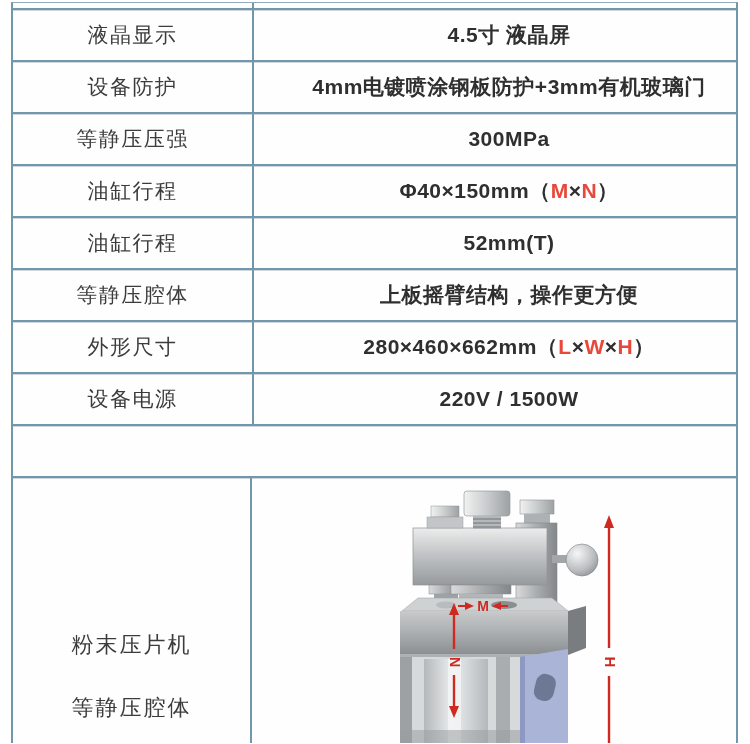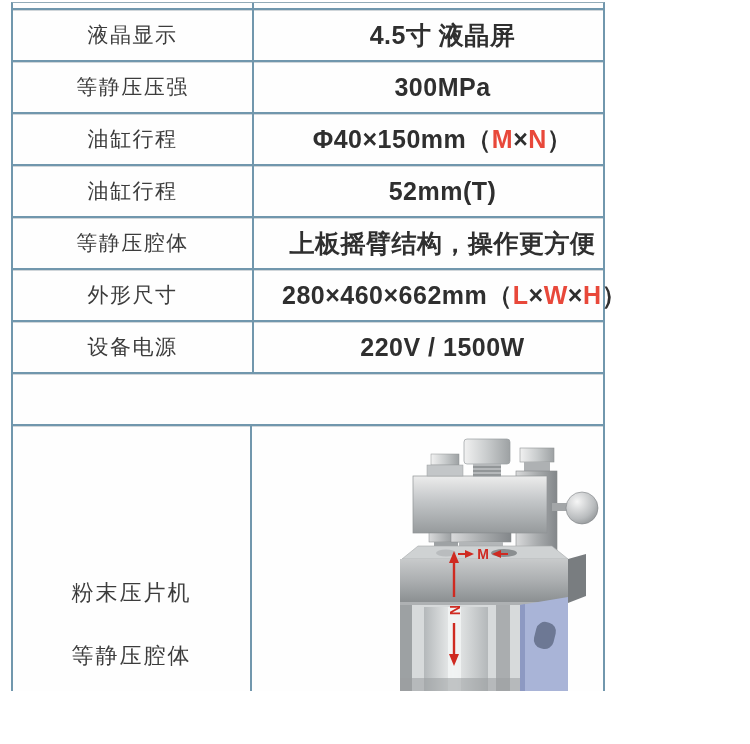--- a/index.html
+++ b/index.html
@@ -2,39 +2,39 @@
 <html><head>
 <meta charset="utf-8">
 <style>
   html,body{margin:0;padding:0;}
   body{
     width:750px;height:744px;overflow:hidden;background:#ffffff;
     font-family:"Liberation Sans","DejaVu Sans",sans-serif;
     position:relative;
   }
   .spec-table{
-    position:absolute;left:11px;top:2px;width:594px;box-sizing:border-box;
+    position:absolute;left:11px;top:2px;width:727px;box-sizing:border-box;
     border-left:2px solid #7197ad;border-right:2px solid #7197ad;border-top:1px solid #93abb8;
     background:#fefefe;
   }
   .row{
     display:flex;align-items:stretch;border-bottom:2px solid #7197ad;
     box-shadow:0 1px 0 rgba(90,110,125,.28);
   }
   .row.partial{height:5px;}
   .row.data{height:50px;}
   .row.diagram{height:265px;border-bottom:none;box-shadow:none;}
   .cell-label{
     width:239px;flex:0 0 239px;border-right:2px solid #7197ad;
     display:flex;align-items:center;justify-content:center;
     font-size:21px;color:#3c3c3c;letter-spacing:1.5px;font-weight:500;
   }
   .cell-value{
     flex:1;display:flex;align-items:center;justify-content:center;
-    font-size:25px;font-weight:700;color:#2f2f2f;letter-spacing:.5px;white-space:nowrap;padding-left:28px;
+    font-size:21px;font-weight:700;color:#2f2f2f;letter-spacing:.5px;white-space:nowrap;padding-left:28px;
   }
   .cell-value .red{color:#e8483a;}
   .diagram-label-cell{
     width:239px;flex:0 0 239px;border-right:2px solid #7197ad;
     display:flex;flex-direction:column;align-items:center;justify-content:flex-start;
     padding-top:152px;box-sizing:border-box;gap:33px;
     font-size:22px;color:#3c3c3c;letter-spacing:2px;
   }
   .diagram-image-cell{flex:1;position:relative;overflow:hidden;}
   .diagram-image-cell svg{position:absolute;left:0;top:0;}
@@ -46,20 +46,24 @@
   <div class="row partial">
     <div class="cell-label"></div>
     <div class="cell-value"></div>
   </div>
 
   <div class="row data">
     <div class="cell-label">液晶显示</div>
     <div class="cell-value">4.5寸 液晶屏</div>
   </div>
 
+  <div class="row data">
+    <div class="cell-label">设备防护</div>
+    <div class="cell-value">4mm电镀喷涂钢板防护+3mm有机玻璃门</div>
+  </div>
 
   <div class="row data">
     <div class="cell-label">等静压压强</div>
     <div class="cell-value">300MPa</div>
   </div>
 
   <div class="row data">
     <div class="cell-label">油缸行程</div>
     <div class="cell-value">
       <span>Φ40×150mm（</span>

